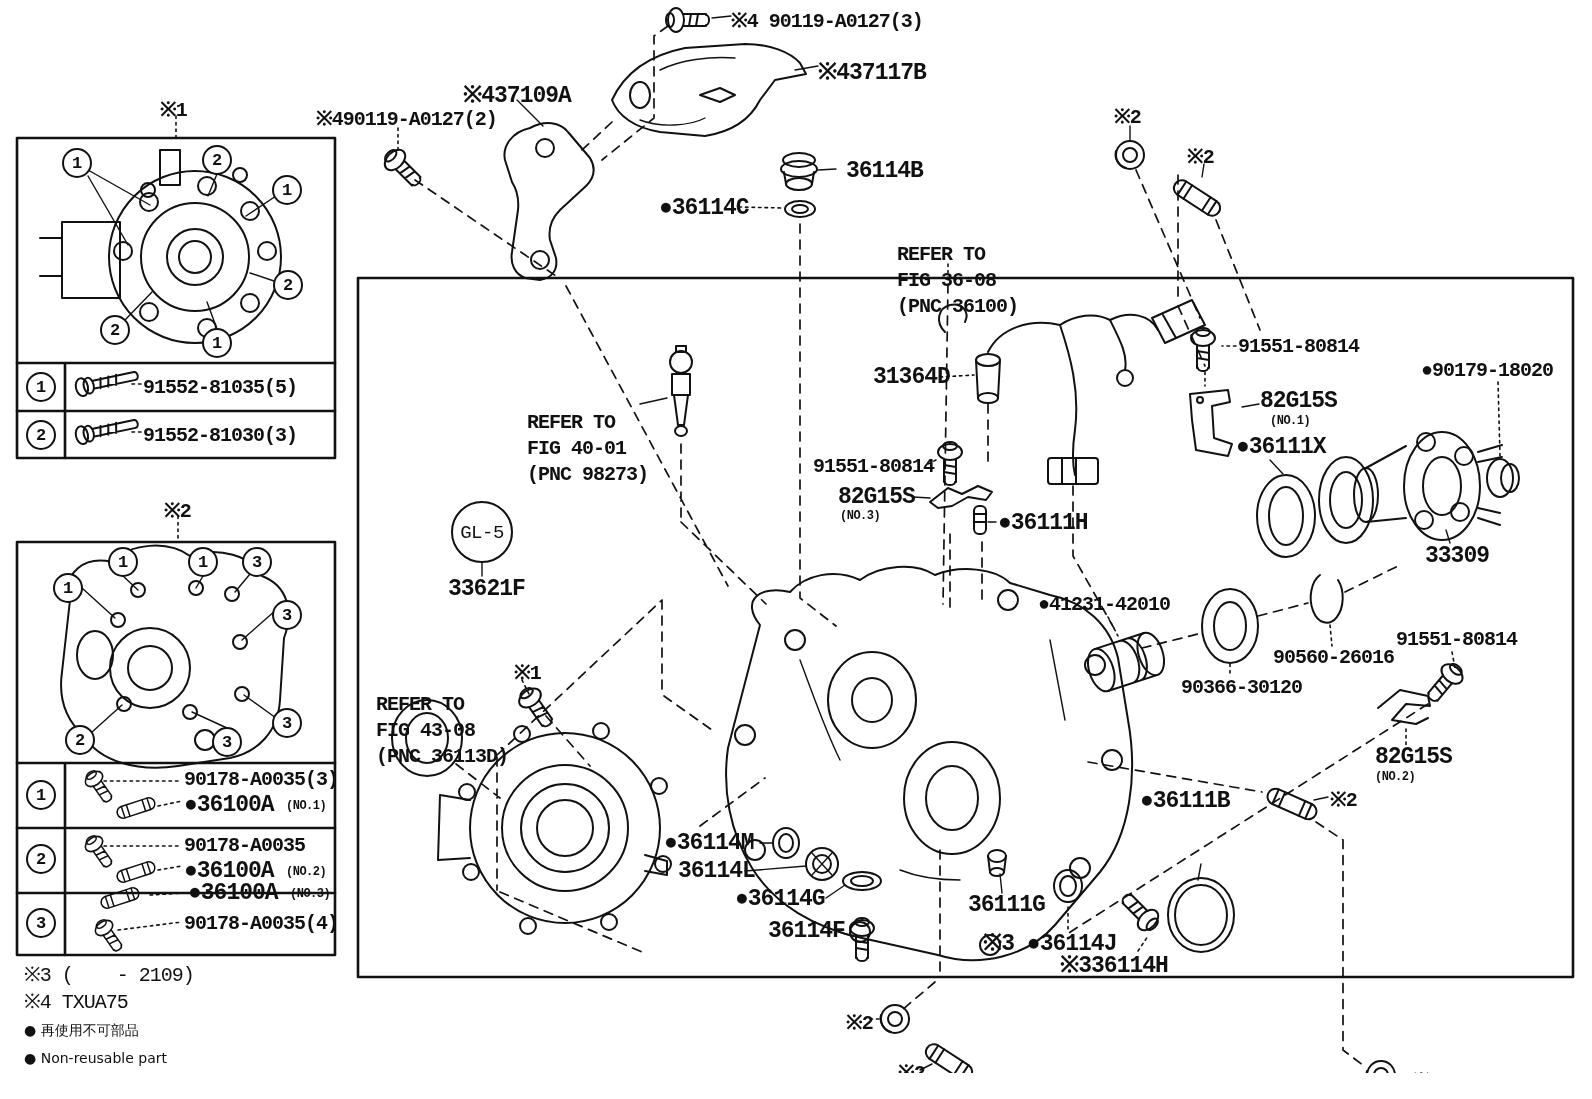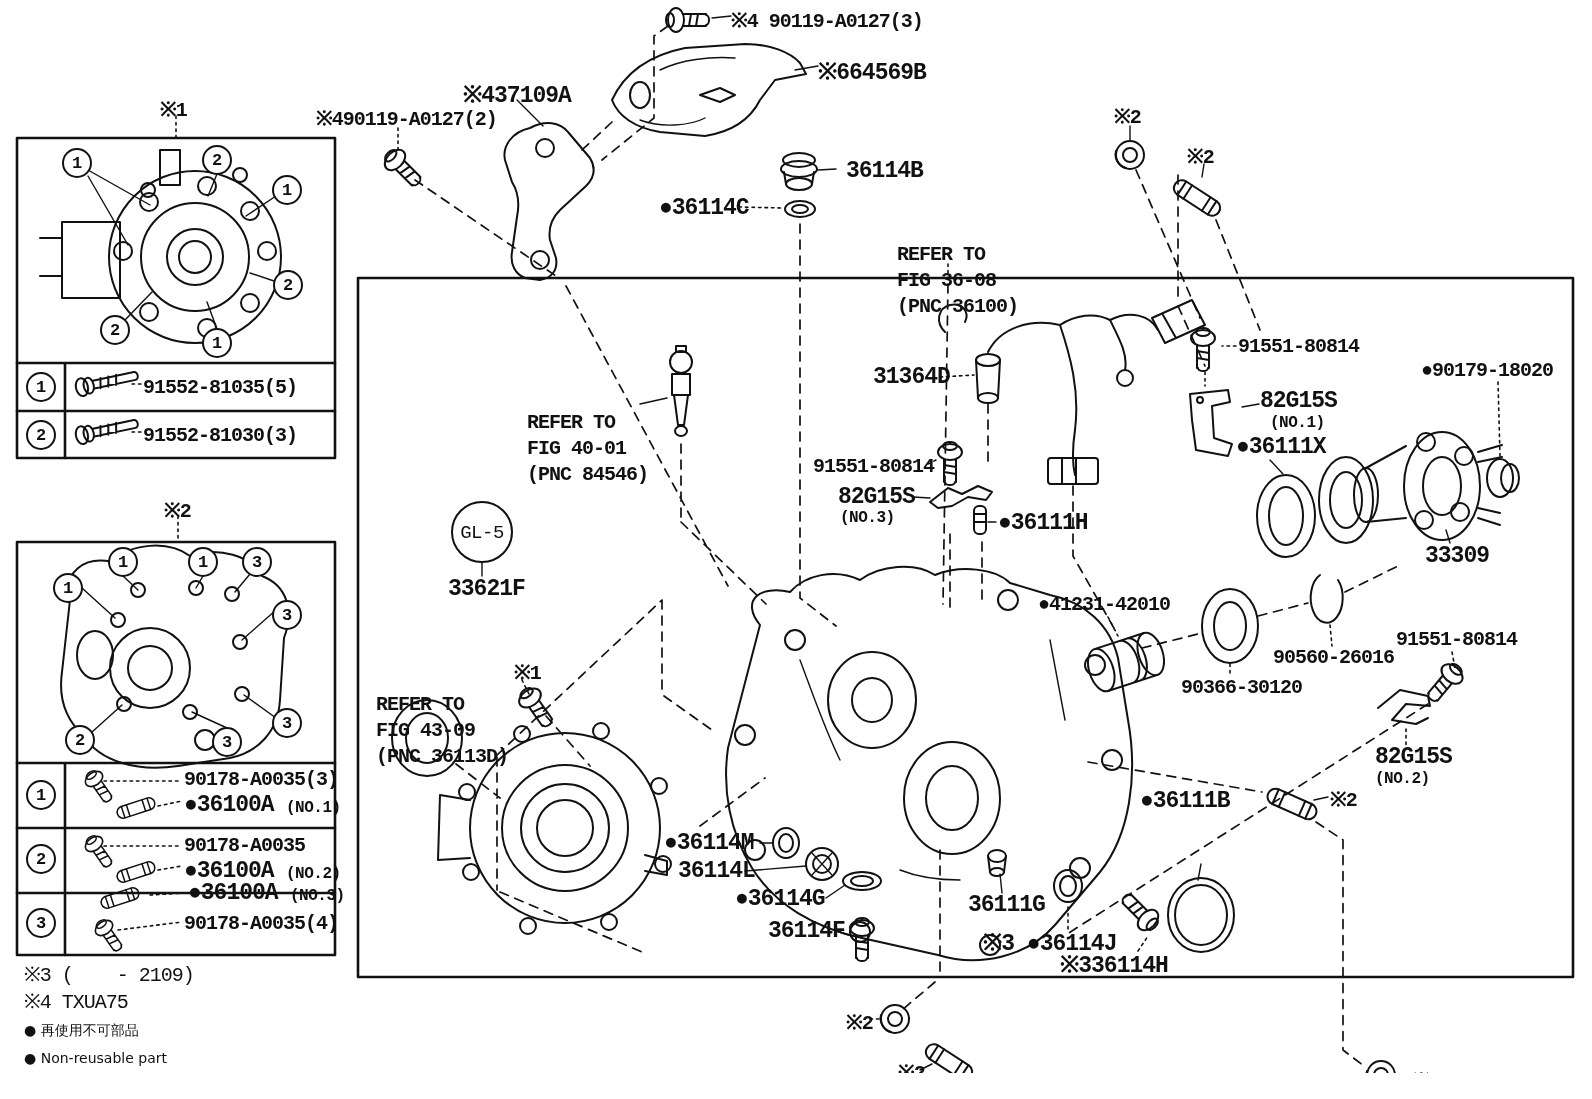--- a/index.html
+++ b/index.html
@@ -7,21 +7,21 @@
          font-family:"Liberation Mono",monospace;color:#111;}
   svg{position:absolute;left:0;top:0;}
   svg *{stroke:#111;fill:none;stroke-width:2;stroke-linecap:round;stroke-linejoin:round;}
   .bx{stroke-width:2.6;}
   .thin{stroke-width:1.4;}
   .dash{stroke-dasharray:9 7;stroke-width:1.7;}
   .dot{stroke-dasharray:2.5 4;stroke-width:1.6;}
   .lbl{position:absolute;font:bold 20px "Liberation Mono",monospace;letter-spacing:-1px;
        color:#111;white-space:pre;z-index:3;}
   .lg{font-size:23px;}
-  .sm{font-size:16px;letter-spacing:-0.5px;font-weight:bold;}
+  .sm{font-size:12px;letter-spacing:-0.5px;font-weight:bold;}
   .plain{font-weight:normal;}
   .sans{font-family:"DejaVu Sans","Liberation Sans",sans-serif;font-weight:normal;letter-spacing:0;font-size:14px;}
   .rf span{display:block;line-height:26px;}
   .gl{font-weight:normal;font-size:19px;letter-spacing:-0.5px;}
   .circ{position:absolute;width:30px;height:30px;border:2.5px solid #111;border-radius:50%;
         display:flex;align-items:center;justify-content:center;
         font:bold 17px "Liberation Mono",monospace;color:#111;background:#fff;box-sizing:border-box;z-index:3;}
   .codeTag{font-family:"Liberation Sans",sans-serif;font-weight:bold;font-size:19px;letter-spacing:0.5px;}
 </style>
 </head>
@@ -298,21 +298,21 @@
     M1002,893 L1000,874 M1201,864 L1198,880
     M920,1070 L932,1064 M1411,1077 L1398,1077 M1130,126 L1130,140 M1204,164 L1202,177"></path>
   <path class="dot" d="M398,128 L398,152 M739,207 L783,208 M940,377 L974,375 M928,464 L936,460
     M1236,346 L1222,346 M1205,372 L1205,386 M1498,382 L1500,456
     M1108,617 L1118,636 M1230,664 L1230,676 M1330,625 L1332,646 M1452,652 L1455,668
     M1406,729 L1406,745 M522,680 L529,694 M1068,929 L1068,904 M1138,951 L1148,936
     M870,1019 L882,1019 M176,116 L176,137 M178,516 L178,541 M948,264 L948,281"></path>
 </svg>
 
 <span class="lbl" style="left:731px;top:6px">※4 90119-A0127(3)</span>
-<span class="lbl lg" style="left:818px;top:54px">※664569B</span>
+<span class="lbl lg" style="left:818px;top:54px">※437117B</span>
 <span class="lbl lg" style="left:463px;top:77px">※437109A</span>
 <span class="lbl" style="left:316px;top:104px">※490119-A0127(2)</span>
 <span class="lbl lg" style="left:846px;top:158px">36114B</span>
 <span class="lbl lg" style="left:659px;top:195px">●36114C</span>
 <div class="lbl rf" style="left:897px;top:196px">
   <span>REFER TO</span><span>FIG 36-08</span><span>(PNC 36100)</span>
 </div>
 <span class="lbl" style="left:1114px;top:102px">※2</span>
 <span class="lbl" style="left:1187px;top:142px">※2</span>
 
@@ -347,21 +347,21 @@
 <span class="circ" style="left:26px;top:844px">2</span>
 <span class="lbl" style="left:184px;top:834px">90178-A0035</span>
 <span class="lbl lg" style="left:184px;top:858px">●36100A</span>
 <span class="lbl sm" style="left:286px;top:865px">(NO.2)</span>
 <span class="circ" style="left:26px;top:908px">3</span>
 <span class="lbl lg" style="left:188px;top:880px">●36100A</span>
 <span class="lbl sm" style="left:290px;top:887px">(NO.3)</span>
 <span class="lbl" style="left:184px;top:912px">90178-A0035(4)</span>
 
 <div class="lbl rf" style="left:527px;top:364px">
-  <span>REFER TO</span><span>FIG 40-01</span><span>(PNC 84546)</span>
+  <span>REFER TO</span><span>FIG 40-01</span><span>(PNC 98273)</span>
 </div>
 <span class="lbl lg" style="left:873px;top:364px">31364D</span>
 <span class="lbl" style="left:813px;top:455px">91551-80814</span>
 <span class="lbl lg" style="left:838px;top:484px">82G15S</span>
 <span class="lbl sm" style="left:840px;top:509px">(NO.3)</span>
 <span class="lbl lg" style="left:998px;top:510px">●36111H</span>
 <span class="lbl" style="left:1238px;top:335px">91551-80814</span>
 <span class="lbl lg" style="left:1260px;top:388px">82G15S</span>
 <span class="lbl sm" style="left:1270px;top:414px">(NO.1)</span>
 <span class="lbl lg" style="left:1236px;top:434px">●36111X</span>
@@ -370,21 +370,21 @@
 <span class="lbl" style="left:1038px;top:593px">●41231-42010</span>
 <span class="lbl" style="left:1181px;top:676px">90366-30120</span>
 <span class="lbl" style="left:1273px;top:646px">90560-26016</span>
 <span class="lbl" style="left:1396px;top:628px">91551-80814</span>
 <span class="lbl lg" style="left:1375px;top:744px">82G15S</span>
 <span class="lbl sm" style="left:1375px;top:770px">(NO.2)</span>
 <span class="lbl" style="left:1330px;top:785px">※2</span>
 <span class="lbl gl" style="left:456px;top:522px;width:52px;text-align:center">GL-5</span>
 <span class="lbl lg" style="left:448px;top:576px">33621F</span>
 <div class="lbl rf" style="left:376px;top:646px">
-  <span>REFER TO</span><span>FIG 43-09</span><span>(PNC 36113D)</span>
+  <span>REFER TO</span><span>FIG 43-08</span><span>(PNC 36113D)</span>
 </div>
 <span class="lbl" style="left:514px;top:658px">※1</span>
 <span class="lbl lg" style="left:664px;top:830px">●36114M</span>
 <span class="lbl lg" style="left:678px;top:858px">36114L</span>
 <span class="lbl lg" style="left:735px;top:886px">●36114G</span>
 <span class="lbl lg" style="left:768px;top:918px">36114F</span>
 <span class="lbl lg" style="left:968px;top:892px">36111G</span>
 <span class="lbl lg" style="left:983px;top:925px">※3 ●36114J</span>
 <span class="lbl lg" style="left:1060px;top:947px">※336114H</span>
 <span class="lbl lg" style="left:1140px;top:788px">●36111B</span>

